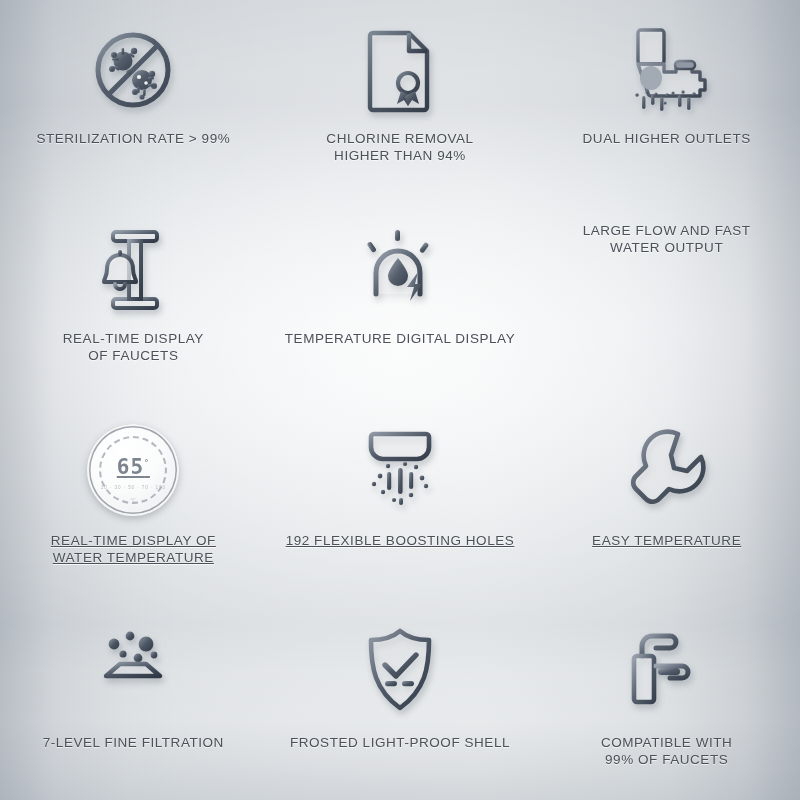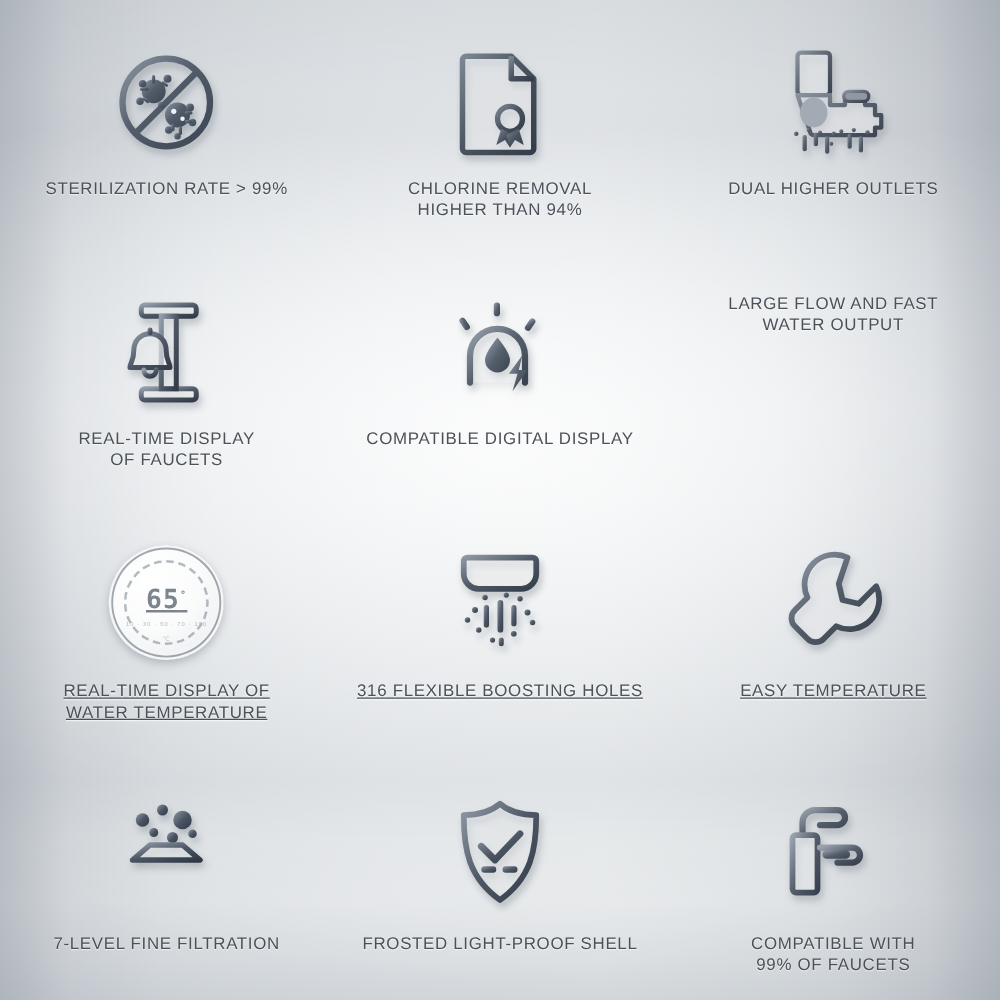--- a/index.html
+++ b/index.html
@@ -47,21 +47,21 @@
   .grid{
     position:relative;z-index:2;
     display:grid;
     grid-template-columns:repeat(3,1fr);
     grid-template-rows:repeat(4,200px);
     width:800px;height:800px;
   }
   .cell{
     display:flex;flex-direction:column;
     align-items:center;justify-content:flex-start;
-    padding-top:34px;
+    padding-top:22px;
     box-sizing:border-box;
   }
   .icon-wrap{
     height:96px;width:110px;
     display:flex;align-items:center;justify-content:center;
     margin-bottom:12px;
   }
   .icon-wrap svg{display:block;filter:drop-shadow(2px 4px 3px rgba(120,128,138,0.45));}
   .caption{
     text-align:center;
@@ -246,21 +246,21 @@
           </defs>
           <path d="M18 66 v-21 a22 22 0 0 1 44 0 v21" fill="rgba(255,255,255,0.3)" stroke="url(#g5)" stroke-width="5" stroke-linecap="round"></path>
           <line x1="12" y1="68" x2="68" y2="68" stroke="url(#g5)" stroke-width="5" stroke-linecap="round"></line>
           <rect x="37" y="2" width="5" height="11" rx="2.5" fill="url(#g5)"></rect>
           <rect x="11" y="14" width="5" height="11" rx="2.5" fill="url(#g5)" transform="rotate(-35 13 19)"></rect>
           <rect x="64" y="14" width="5" height="11" rx="2.5" fill="url(#g5)" transform="rotate(35 66 19)"></rect>
           <path d="M40 30 c0 0 -10 12 -10 18 a10 10 0 0 0 20 0 c0 -6 -10 -18 -10 -18 z" fill="url(#g5)"></path>
           <path d="M60 44 l-11 15 h7 l-4 14 l12 -17 h-7 z" fill="url(#g5)"></path>
         </svg>
       </div>
-      <div class="caption">COMPATIBLE DIGITAL DISPLAY</div>
+      <div class="caption">TEMPERATURE DIGITAL DISPLAY</div>
     </div>
 
     <div class="cell r2">
       <div class="caption">LARGE FLOW AND FAST
 WATER OUTPUT</div>
     </div>
 
     <div class="cell r3">
       <div class="icon-wrap">
         <div class="gauge">
@@ -296,21 +296,21 @@
               <circle cx="47" cy="36" r="2.1"></circle>
             <circle cx="58" cy="39" r="2.2"></circle>
               <circle cx="64" cy="50" r="2.4"></circle>
             <circle cx="68" cy="58" r="2.2"></circle>
               <circle cx="25" cy="64" r="2.2"></circle>
             <circle cx="53" cy="67" r="2.3"></circle>
               <circle cx="36" cy="72" r="2.1"></circle>
           </g>
         </svg>
       </div>
-      <div class="caption">316 FLEXIBLE BOOSTING HOLES</div>
+      <div class="caption">192 FLEXIBLE BOOSTING HOLES</div>
     </div>
 
     <div class="cell r3">
       <div class="icon-wrap">
         <svg width="82" height="84" viewBox="0 0 82 84">
           <defs>
             <linearGradient id="g9" x1="0" y1="0" x2="1" y2="1">
               <stop offset="0%" stop-color="#939ca8"></stop>
               <stop offset="50%" stop-color="#505966"></stop>
               <stop offset="100%" stop-color="#353e4a"></stop>

